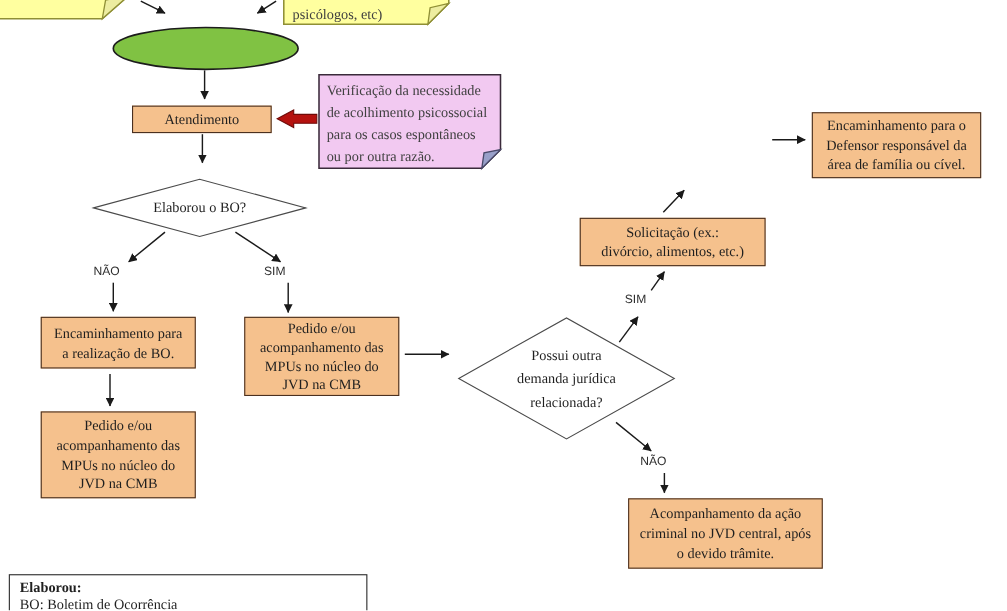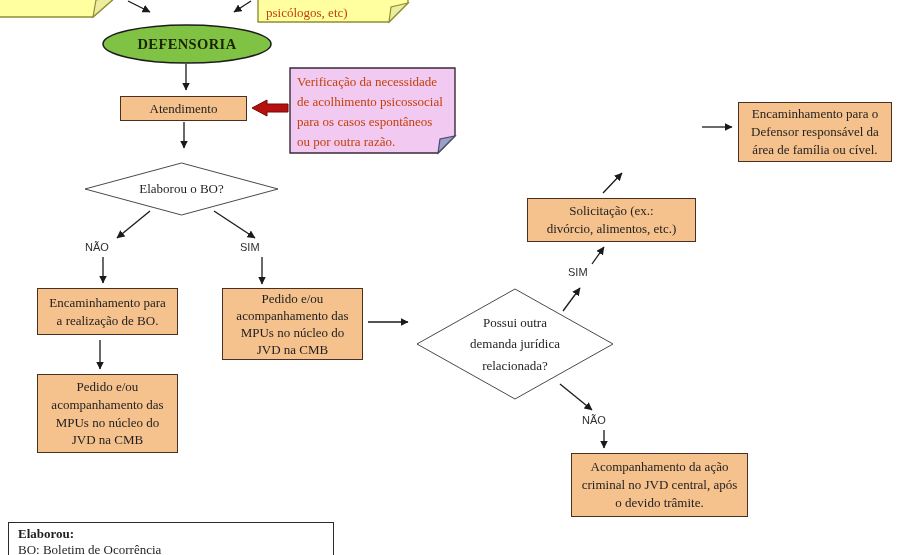--- a/index.html
+++ b/index.html
@@ -20,21 +20,21 @@
   }
   .branch{
     position:absolute;z-index:2;width:44px;text-align:left;
     font-family:Liberation Sans, sans-serif;font-size:11px;color:#2e2e2e;
   }
   .ellipse-label{
     position:absolute;z-index:2;left:103px;top:26px;width:168px;height:37px;
     display:flex;align-items:center;justify-content:center;
     font-weight:bold;font-size:14.5px;letter-spacing:0.4px;color:#1c2400;
   }
-  .note-text{font-size:13px;line-height:20px;color:#c2410c;}
+  .note-text{font-size:13px;line-height:20px;color:#404040;}
   #legend-box{
     position:absolute;z-index:2;left:8px;top:522px;width:326px;height:46px;
     background:#ffffff;border:1px solid #2a2a2a;box-sizing:border-box;
     padding:3px 9px;font-size:13px;line-height:16px;
   }
   #legend-title{font-weight:bold;}
 </style>
 </head>
 <body>
 
@@ -83,21 +83,20 @@
     </g>
   </svg>
 
   <div class="txt note-text" style="left:266px;top:3px;width:140px;">psicólogos, etc)</div>
 
   <div class="txt note-text" style="left:297px;top:72px;width:154px;">Verificação da necessidade
 de acolhimento psicossocial
 para os casos espontâneos
 ou por outra razão.</div>
 
-  <div class="ellipse-label">DEFENSORIA</div>
 
   <div class="node" style="left:120px;top:96px;width:127px;height:25px;">Atendimento</div>
 
   <div class="dtext" style="left:85px;top:163px;width:193px;height:52px;">Elaborou o BO?</div>
 
   <div class="branch" style="left:85px;top:241px;">NÃO</div>
   <div class="branch" style="left:240px;top:241px;">SIM</div>
 
   <div class="node" style="left:37px;top:288px;width:141px;height:47px;">Encaminhamento para
 a realização de BO.</div>

